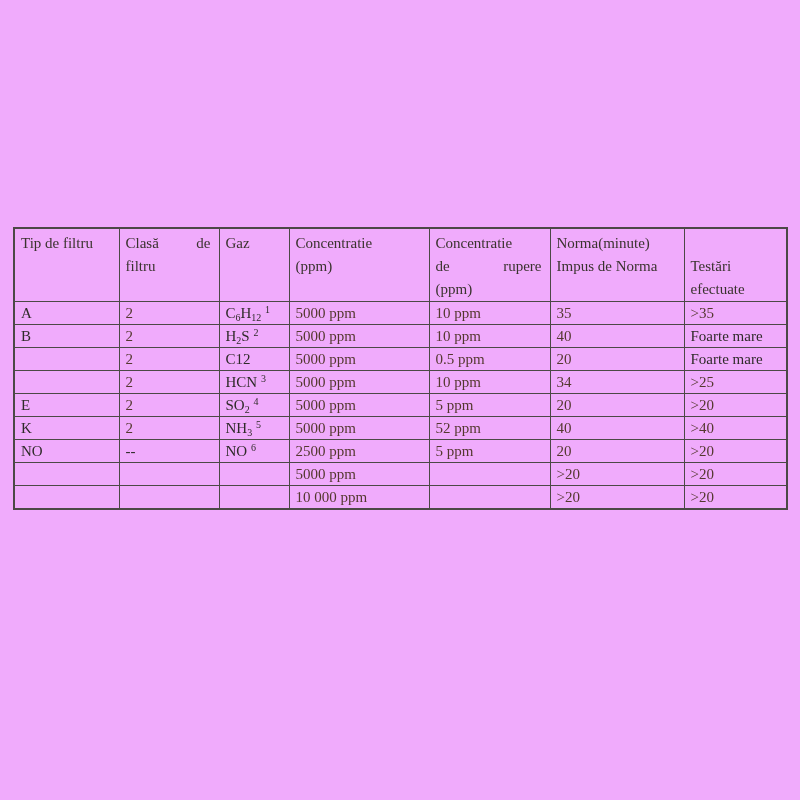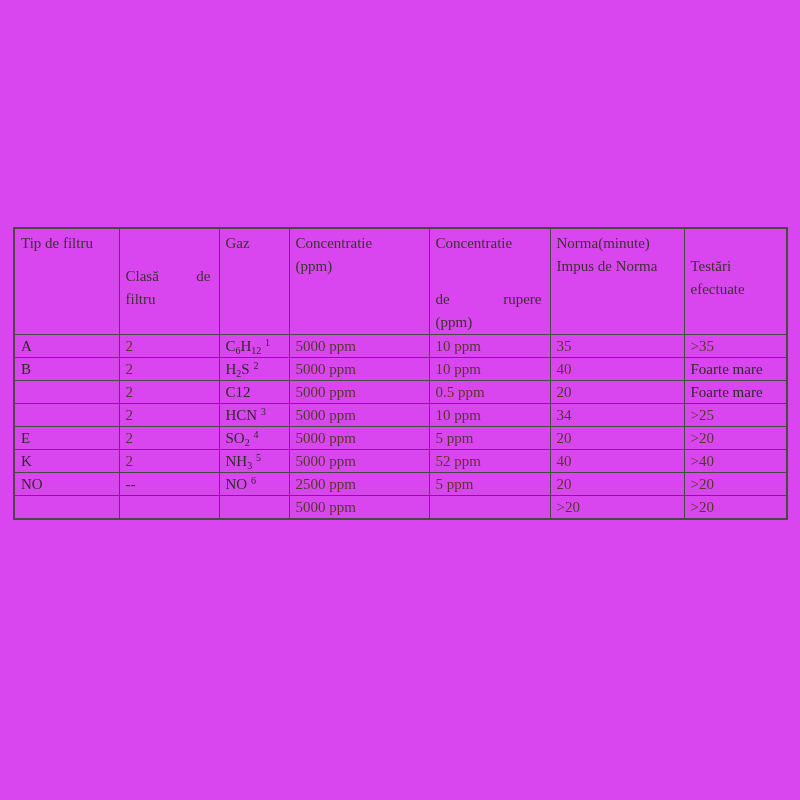--- a/index.html
+++ b/index.html
@@ -4,21 +4,21 @@
 <style>
   html, body {
     margin: 0;
     padding: 0;
     background: #ffffff;
   }
   .page {
     position: relative;
     width: 800px;
     height: 800px;
-    background: #d946ef;
+    background: #f0abfc;
     font-family: "Liberation Serif", serif;
     overflow: hidden;
   }
   table.gas-table {
     position: absolute;
     left: 13px;
     top: 227px;
     width: 773px;
     border-collapse: collapse;
     table-layout: fixed;
@@ -40,21 +40,20 @@
     padding-top: 3px;
   }
   .gas-table th .hline {
     line-height: 23px;
     white-space: nowrap;
   }
   .gas-table th .hline.justify {
     text-align: justify;
     text-align-last: justify;
     white-space: normal;
-    margin-top: 33px;
   }
   .gas-table tbody tr { height: 23px; }
   .gas-table td {
     color: #2f2b29;
     line-height: 21px;
     padding-top: 1px;
   }
   .gas-table td.num { color: #54382f; }
   .gas-table sub {
     font-size: 10px;
@@ -179,15 +178,24 @@
         </tr>
         <tr>
           <td></td>
           <td></td>
           <td></td>
           <td class="num">5000 ppm</td>
           <td></td>
           <td class="num">&gt;20</td>
           <td class="num">&gt;20</td>
         </tr>
+        <tr>
+          <td></td>
+          <td></td>
+          <td></td>
+          <td class="num">10 000 ppm</td>
+          <td></td>
+          <td class="num">&gt;20</td>
+          <td class="num">&gt;20</td>
+        </tr>
       </tbody>
   </table>
 </div>
 
 </body></html>

